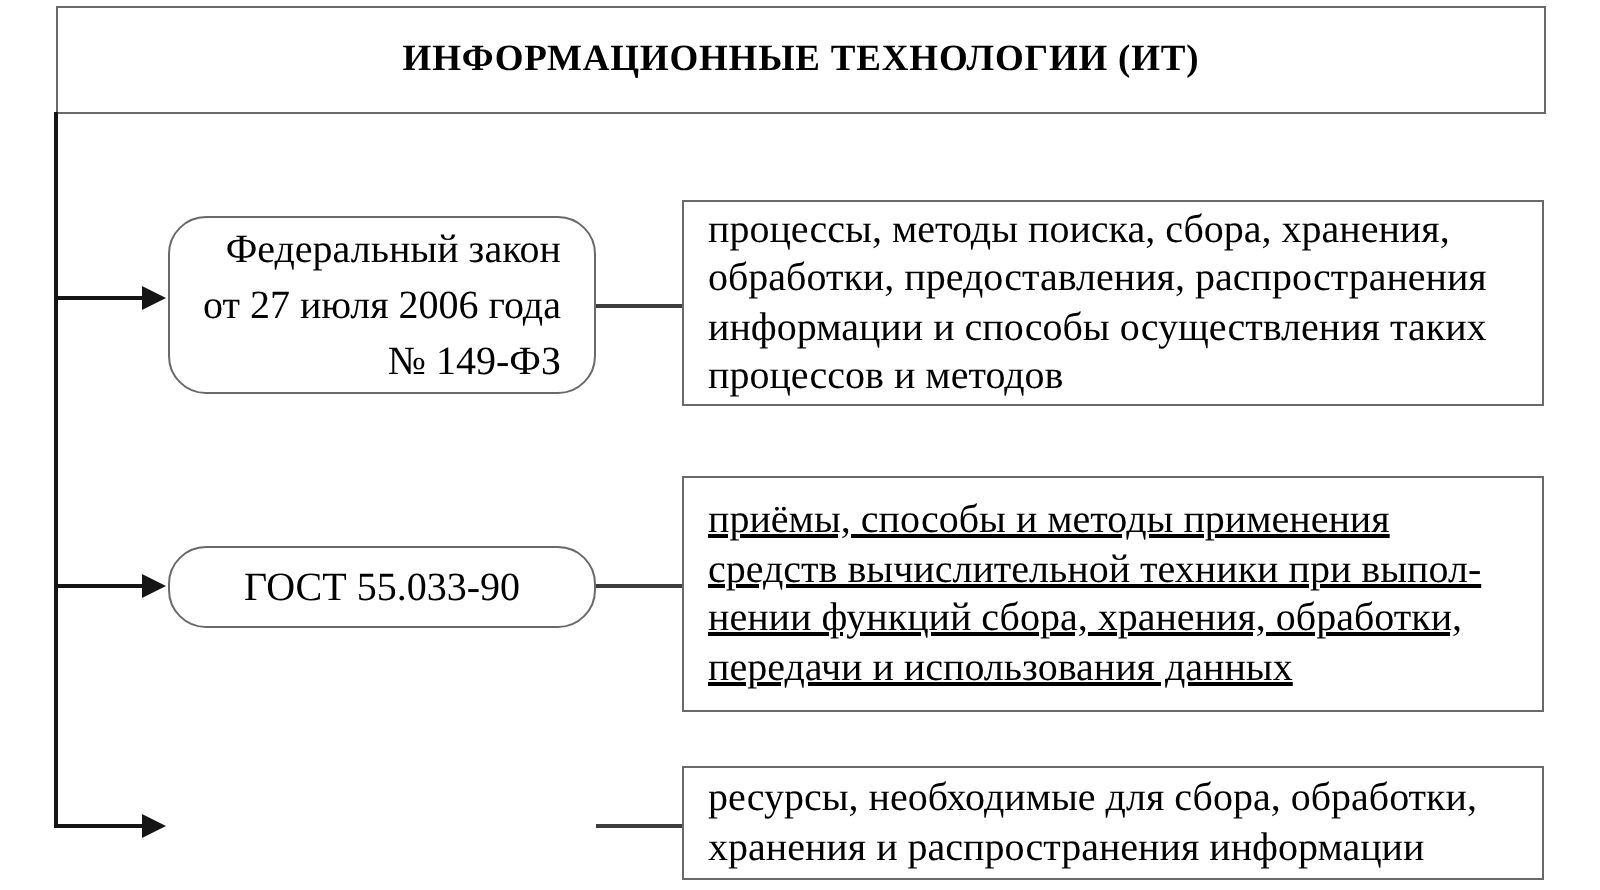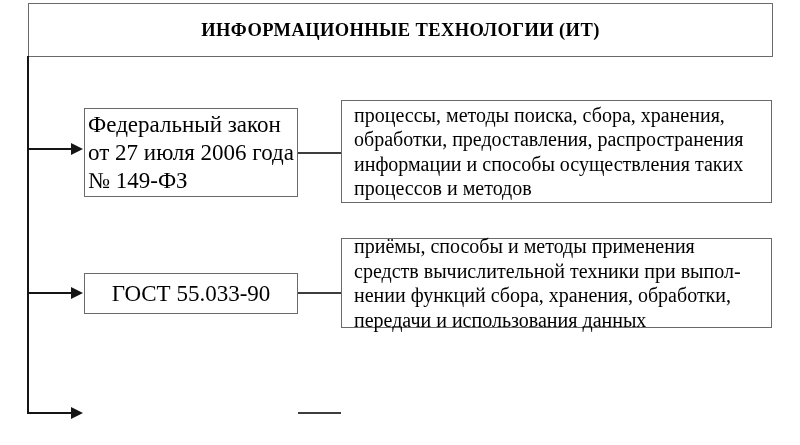--- a/index.html
+++ b/index.html
@@ -2,28 +2,28 @@
 <html><head>
 <meta charset="utf-8">
 <style>
   html,body{margin:0;padding:0;background:#ffffff;}
   .canvas{position:relative;width:800px;height:445px;background:#ffffff;
           font-family:"Liberation Serif", serif;color:#000;overflow:hidden;}
   .box{position:absolute;border:1.5px solid #6a6a6a;background:#fff;box-sizing:border-box;}
   .title-box{left:28px;top:3px;width:745px;height:54px;display:flex;align-items:center;
              justify-content:center;font-weight:700;font-size:18.5px;letter-spacing:0.4px;}
   .source{left:84px;width:214px;display:flex;align-items:center;justify-content:center;
-          text-align:left;font-size:23px;line-height:28px;}
+          text-align:right;font-size:20px;line-height:28px;border-radius:19px;}
   .r1src{top:108px;height:89px;}
   .r2src{top:273px;height:41px;}
   .r3src{top:393px;height:40px;}
   .def{left:341px;width:431px;display:flex;align-items:center;
        font-size:20px;line-height:24.5px;padding:0 12px;}
   .r1def{top:100px;height:103px;}
-  .r2def{top:238px;height:90px;}
+  .r2def{top:238px;height:118px;text-decoration:underline;}
   .r3def{top:383px;height:57px;}
   .multiline{white-space:pre-line;}
   .spine{position:absolute;left:27px;top:56px;width:2px;height:358px;background:#151515;}
   .arrow{position:absolute;left:28px;width:44px;height:2px;background:#151515;}
   .arrow::after{content:"";position:absolute;right:-11px;top:-5px;width:0;height:0;
                 border-left:12px solid #151515;border-top:6px solid transparent;
                 border-bottom:6px solid transparent;}
   .arrow-r1{top:148px;}
   .arrow-r2{top:292px;}
   .arrow-r3{top:412px;}
@@ -64,14 +64,18 @@
   <div class="link link-r2"></div>
   <div class="box def r2def">
     <span class="multiline">приёмы, способы и методы применения
 средств вычислительной техники при выпол-
 нении функций сбора, хранения, обработки,
 передачи и использования данных</span>
   </div>
 
   <div class="arrow arrow-r3"></div>
   <div class="link link-r3"></div>
+  <div class="box def r3def">
+    <span class="multiline">ресурсы, необходимые для сбора, обработки,
+хранения и распространения информации</span>
+  </div>
 
 </div>
 
 </body></html>

